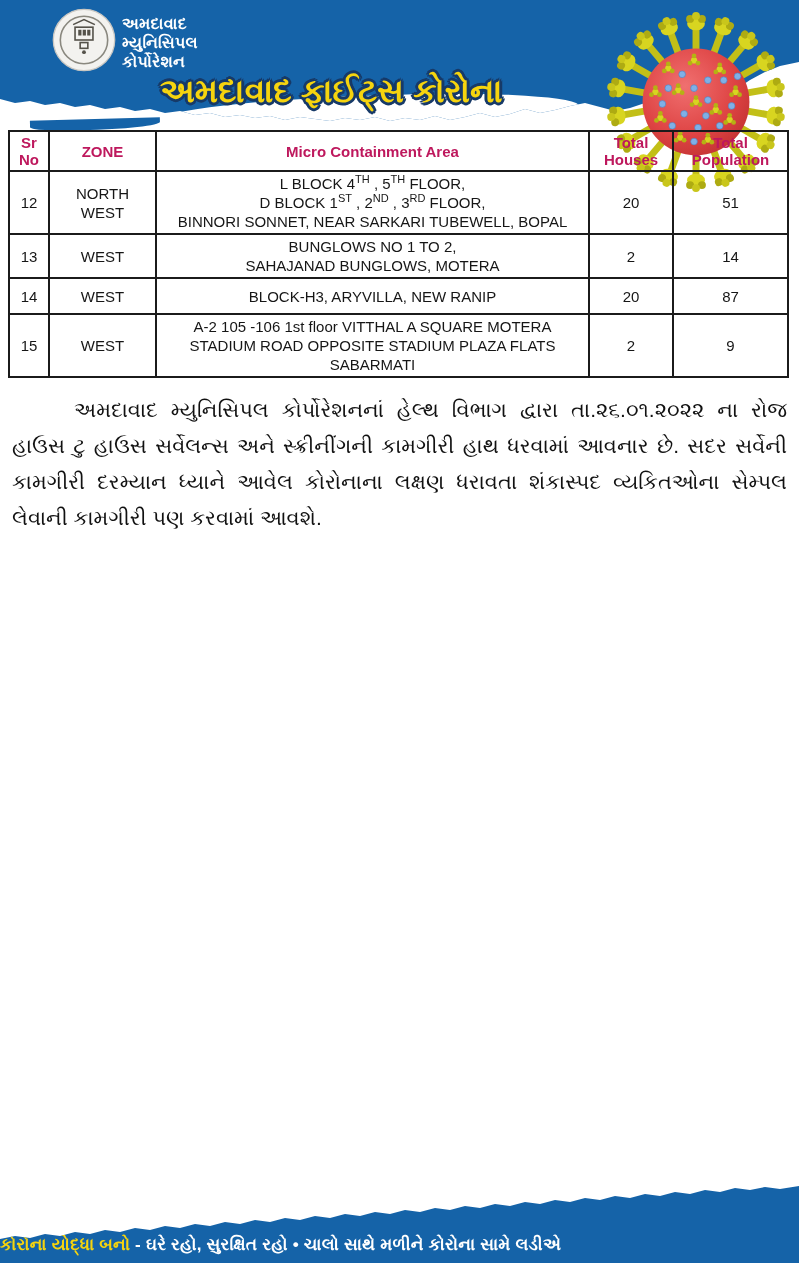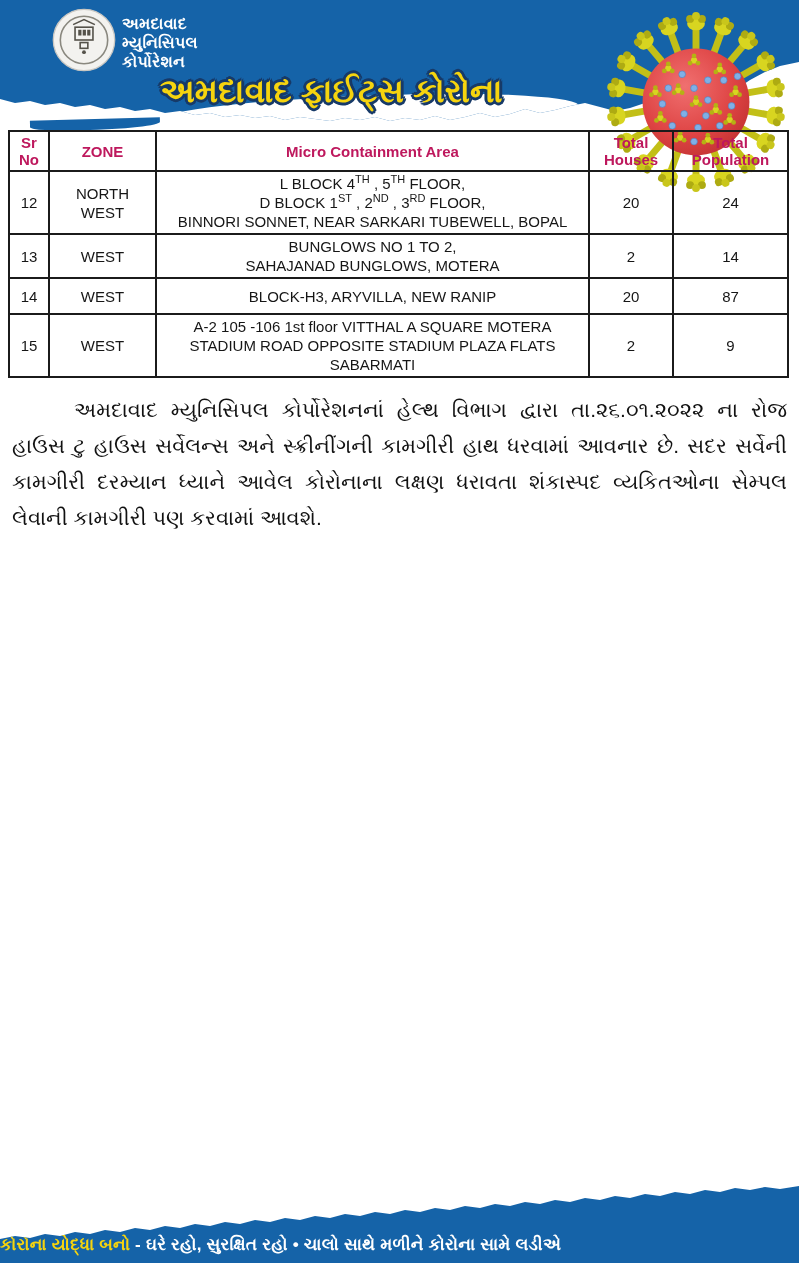--- a/index.html
+++ b/index.html
@@ -182,21 +182,21 @@
     <tbody>
         <tr>
           <td class="col-sr">12</td>
           <td class="col-zone">NORTH WEST</td>
           <td class="col-area">
             <div class="area-line">L BLOCK  4<sup>TH</sup> , 5<sup>TH</sup> FLOOR,</div>
             <div class="area-line">D BLOCK 1<sup>ST</sup>  , 2<sup>ND</sup>  , 3<sup>RD</sup> FLOOR,</div>
             <div class="area-line">BINNORI  SONNET, NEAR SARKARI TUBEWELL, BOPAL</div>
           </td>
           <td>20</td>
-          <td>24</td>
+          <td>51</td>
         </tr>
         <tr>
           <td class="col-sr">13</td>
           <td class="col-zone">WEST</td>
           <td class="col-area">
             <div class="area-line">BUNGLOWS NO 1 TO 2,</div>
             <div class="area-line">SAHAJANAD BUNGLOWS, MOTERA</div>
           </td>
           <td>2</td>
           <td>14</td>

